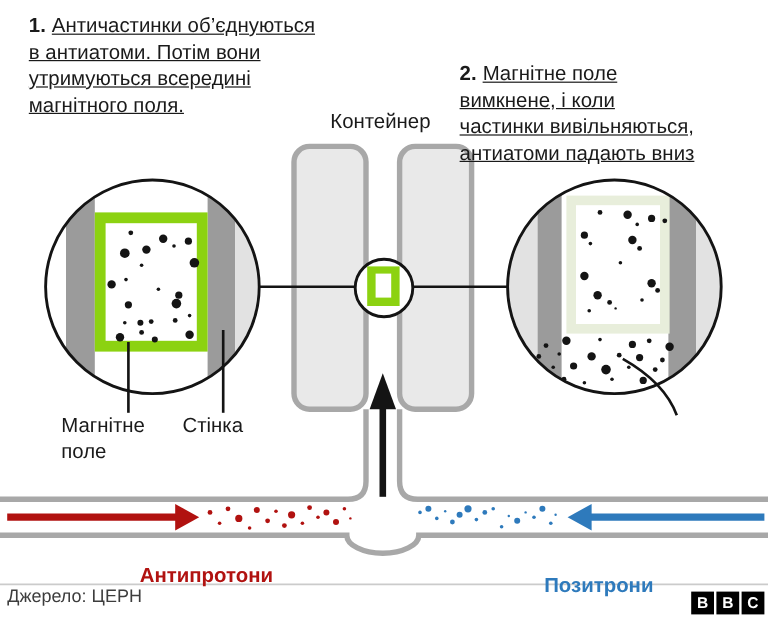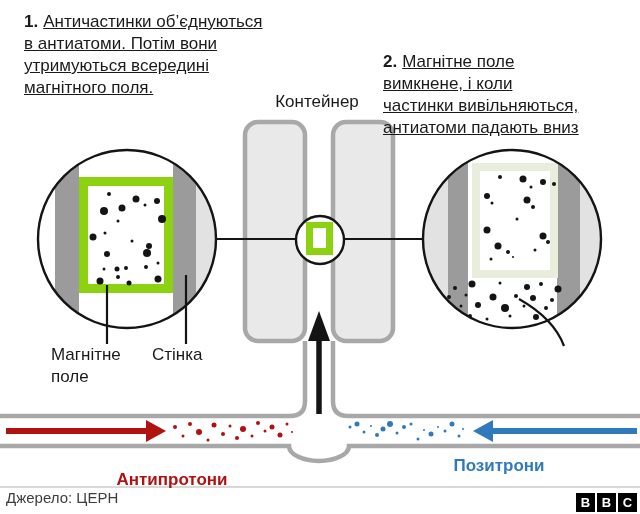--- a/index.html
+++ b/index.html
@@ -15,21 +15,21 @@
   .step1{left:24px;top:11px;width:330px;}
   .step2{left:383px;top:11px;width:257px;margin-top:40px;}
 
   .lbl{position:absolute;font-size:17px;line-height:22px;white-space:pre-line;}
   .container-label{left:317px;top:91px;transform:translateX(-50%);}
   .magnet-label{left:51px;top:344px;}
   .wall-label{left:152px;top:344px;}
   .antiatoms-label{left:488px;top:344px;}
   .beam-label{font-weight:700;}
   .antiprotons-label{left:172px;top:455px;transform:translateX(-50%);color:var(--antiproton-red,#b11210);margin-top:14px;}
-  .positrons-label{left:499px;top:455px;transform:translateX(-50%);color:var(--positron-blue,#2e7abc);}
+  .positrons-label{left:499px;top:477px;transform:translateX(-50%);color:var(--positron-blue,#2e7abc);}
 
   .source-line{position:absolute;left:6px;top:489px;font-size:15px;color:var(--muted,#3d3d3d);text-align:right;}
   .bbc-logo{position:absolute;right:3px;top:493px;display:flex;gap:2px;}
   .bbc-block{width:19px;height:19px;background:#000;color:#fff;display:flex;
     align-items:center;justify-content:center;font-size:13px;font-weight:700;}
 
   
   .container-shape{fill:var(--container-fill,#e9e9e9);stroke:var(--pipe-gray,#a8a8a8);stroke-width:4.5;}
   .pipe{fill:none;stroke:var(--pipe-gray,#a8a8a8);stroke-width:4.5;}
   .ink-line{stroke:var(--ink,#141414);stroke-width:2.2;fill:none;}

